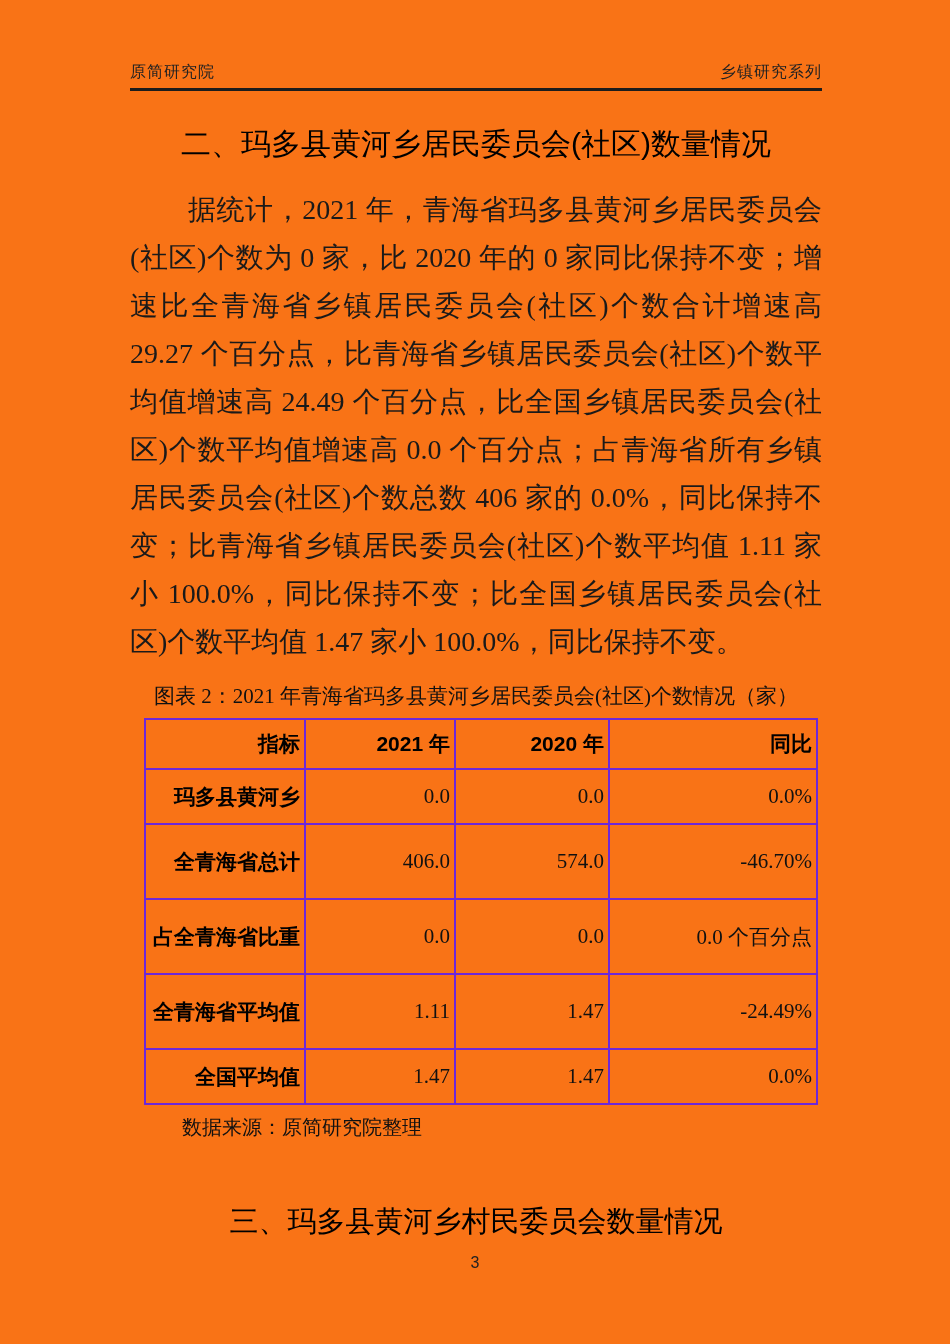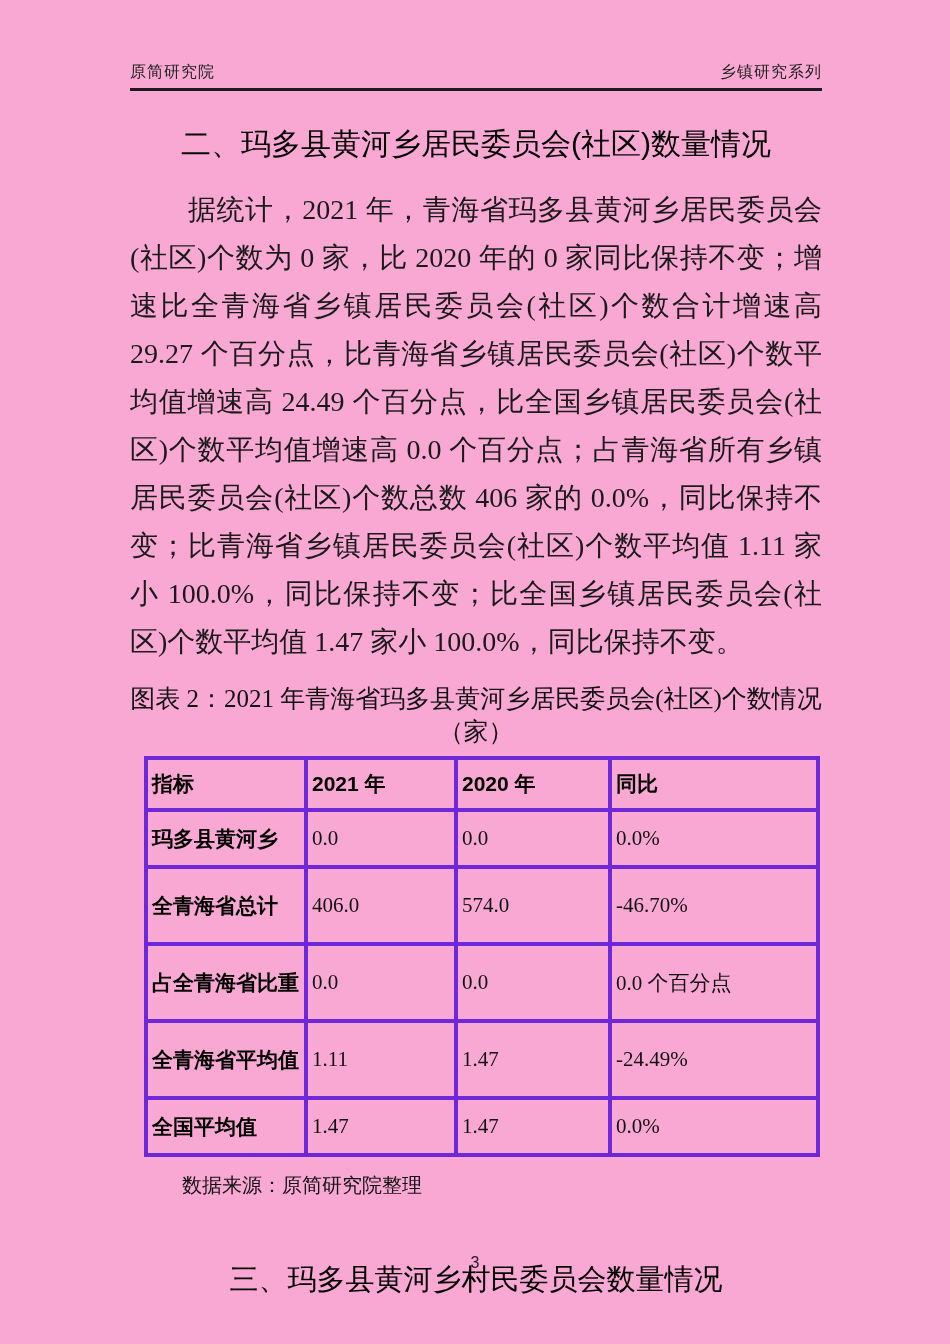--- a/index.html
+++ b/index.html
@@ -1,20 +1,20 @@
 <!DOCTYPE html>
 <html lang="zh"><head>
 <meta charset="utf-8">
 <style>
   html,body { margin:0; padding:0; background:#e8e8e8; }
   .page {
     position:relative;
     width:950px; height:1344px;
     margin:0 auto;
-    background:#f9a8d4;
+    background:#f97316;
     color:#1a1a1a;
     font-family:"Liberation Serif", serif;
     overflow:hidden;
   }
   .content { padding:0 128px 0 130px; }
 
   
   .doc-header {
     display:flex; justify-content:space-between; align-items:flex-end;
     padding-top:62px; padding-bottom:5px;
@@ -40,55 +40,55 @@
     text-align:justify;
     text-justify:inter-ideograph;
     text-indent:58px;
     color:#1a1a1a;
   }
 
   
   .tbl-caption {
     margin-top:16px;
     text-align:center;
-    font-size:25px;
+    font-size:21px;
     color:#111;
   }
 
   
   .data-table {
     border-collapse:collapse;
     table-layout:fixed;
     margin-top:8px;
     margin-left:14px;
     width:672px;
   }
   .data-table th, .data-table td {
-    border:4px solid #6d28d9;
-    text-align:left;
+    border:2px solid #6d28d9;
+    text-align:right;
     vertical-align:middle;
     padding:0 4px;
     overflow:hidden;
   }
   .data-table thead th {
     height:48px;
     font-family:"Liberation Sans", sans-serif;
     font-size:21px; font-weight:700; color:#000;
   }
   .data-table td { font-size:21px; color:#111; }
   .data-table td.metric {
     font-family:"Liberation Sans", sans-serif;
     font-weight:700; color:#000;border-radius:7px;
   }
   .r-sm td { height:53px; }
   .r-lg td { height:73px; }
 
   
   .source-note {
-    margin-top:15px;
+    margin-top:9px;
     padding-left:52px;
     font-size:20px;
     color:#111;
   }
 
   
   .page-number {
     position:absolute; left:0; right:0; bottom:72px;
     text-align:center;
     font-family:"Liberation Sans", sans-serif;

